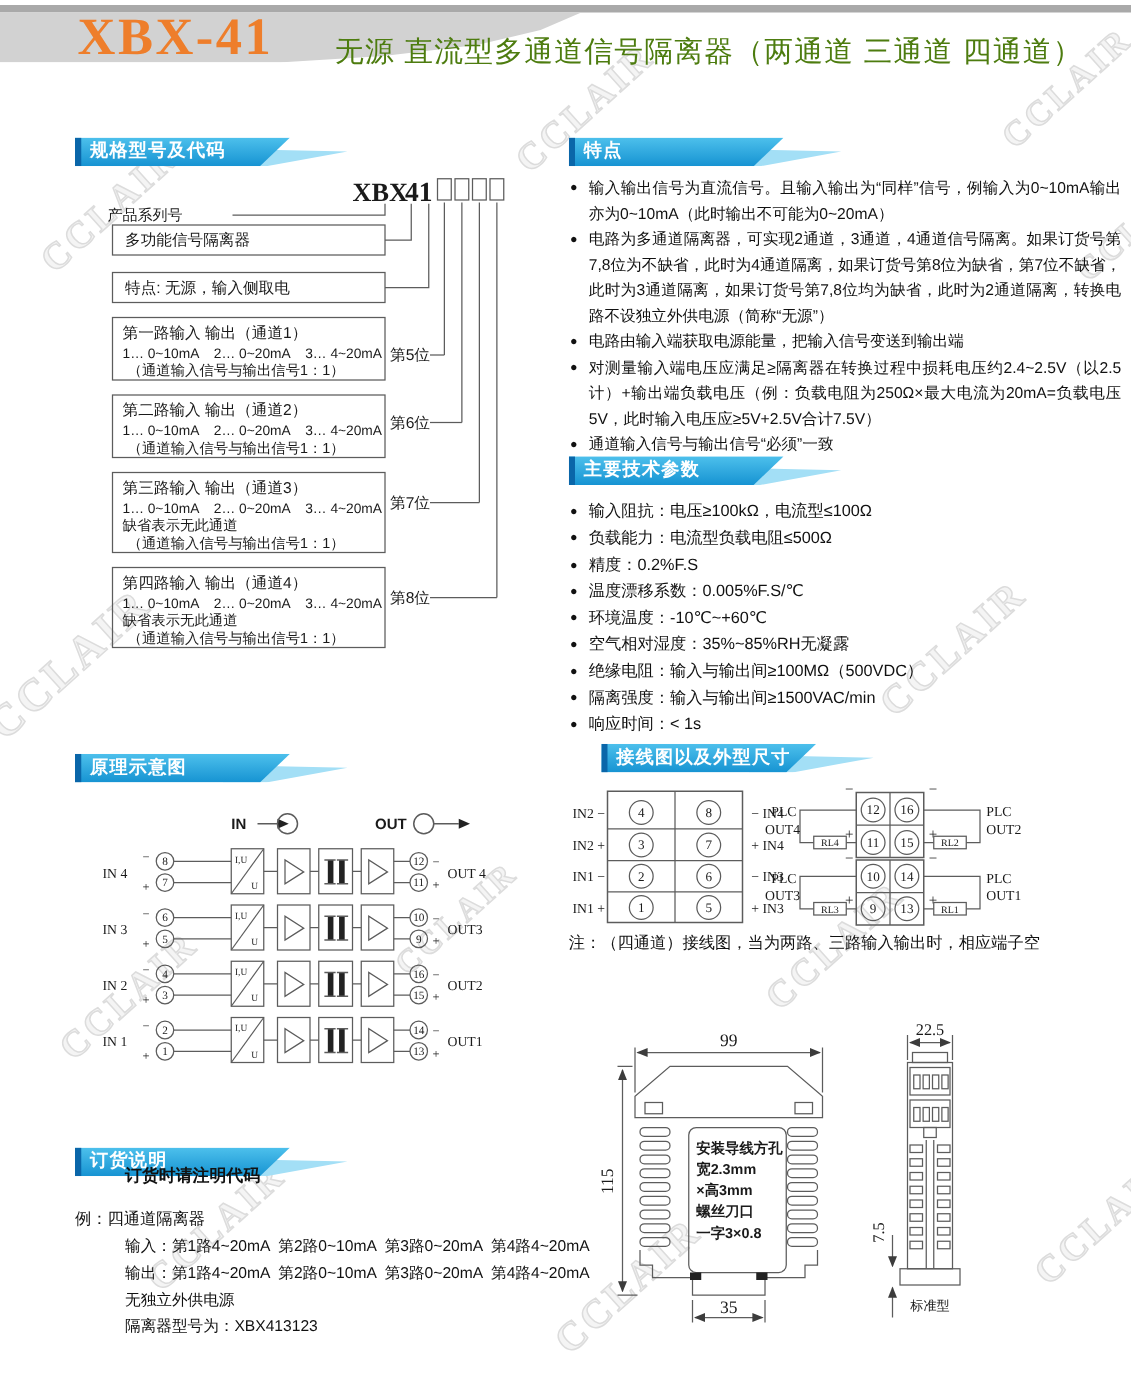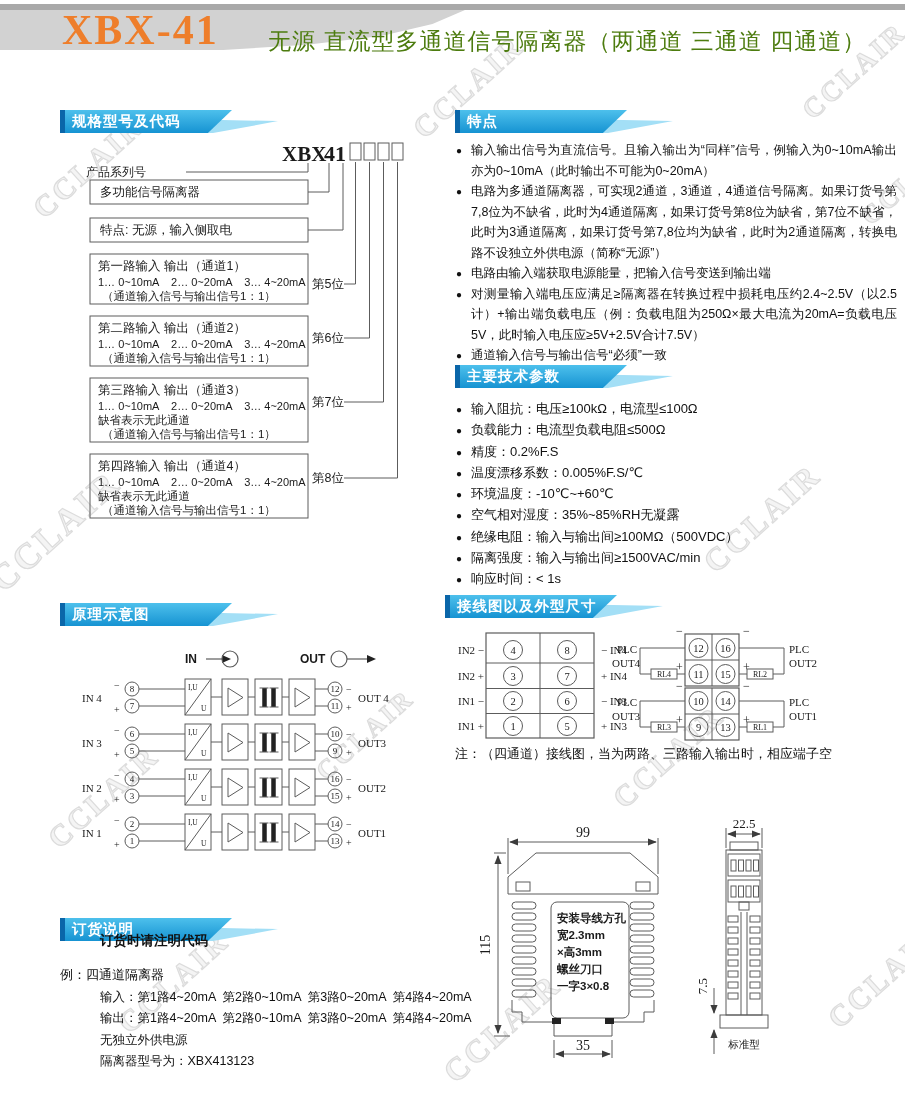--- a/index.html
+++ b/index.html
@@ -94,21 +94,21 @@
     <div class="sec" style="left:455px;top:365px;">
       <div class="swoosh"></div>
       <div class="bar"></div>
       <div class="label">主要技术参数</div>
     </div>
     <div class="sec" style="left:60px;top:603px;">
       <div class="swoosh"></div>
       <div class="bar"></div>
       <div class="label">原理示意图</div>
     </div>
-    <div class="sec" style="left:445px;top:595px;">
+    <div class="sec" style="left:481px;top:595px;">
       <div class="swoosh"></div>
       <div class="bar"></div>
       <div class="label">接线图以及外型尺寸</div>
     </div>
     <div class="sec" style="left:60px;top:900px;margin-top:18px;">
       <div class="swoosh"></div>
       <div class="bar"></div>
       <div class="label">订货说明</div>
     </div>
 

